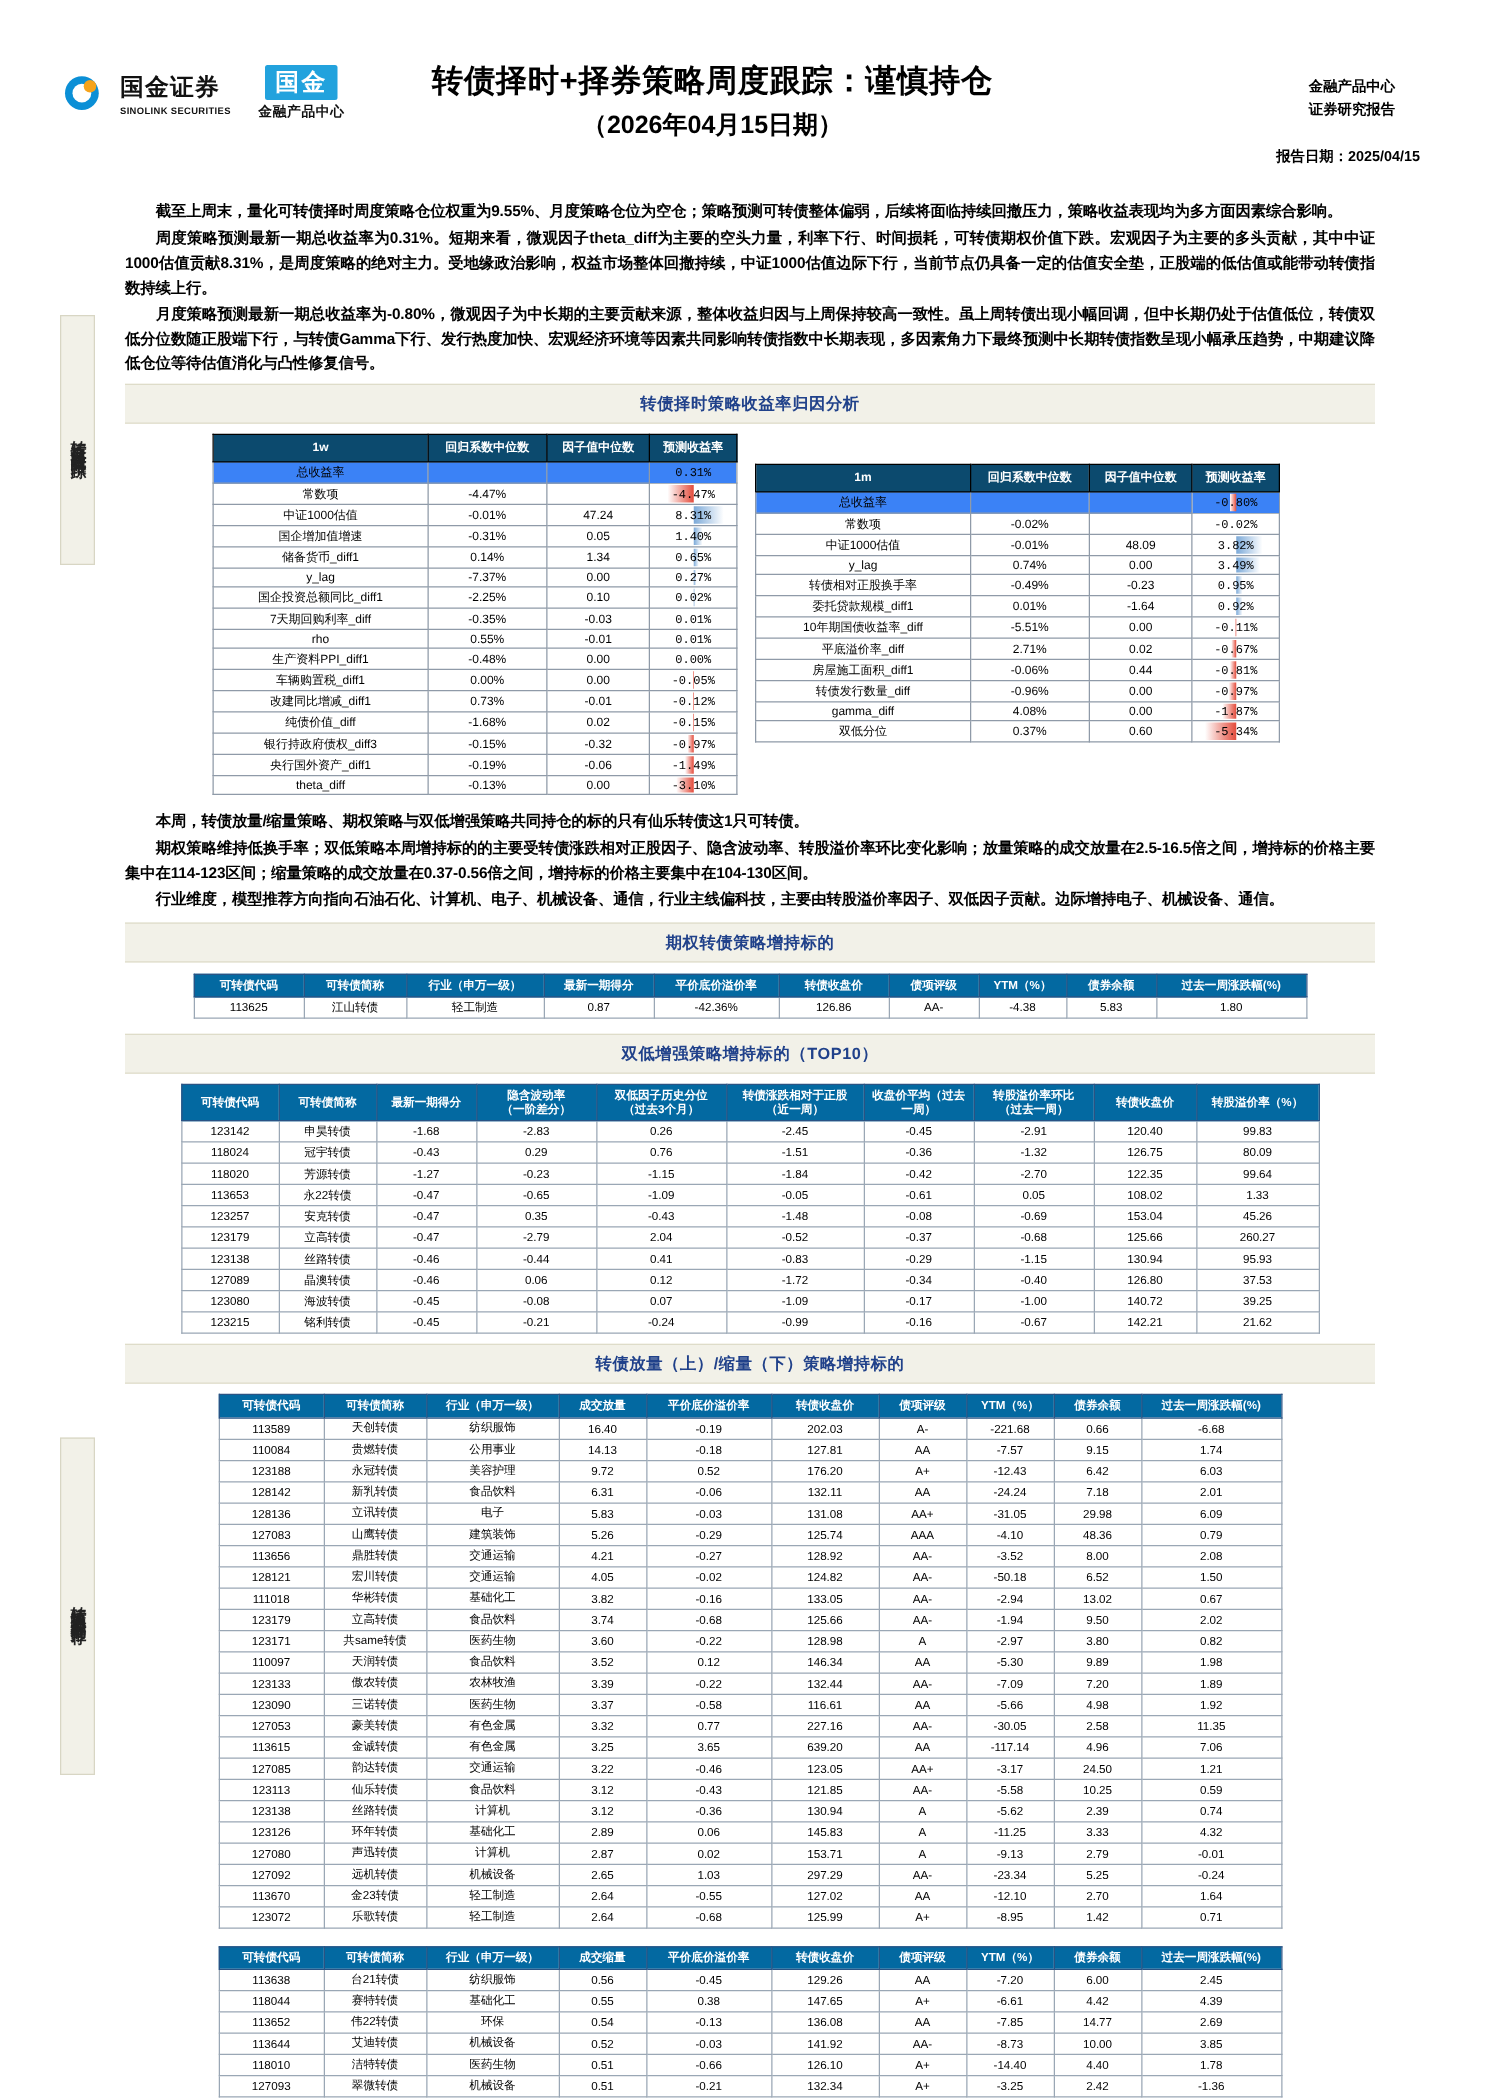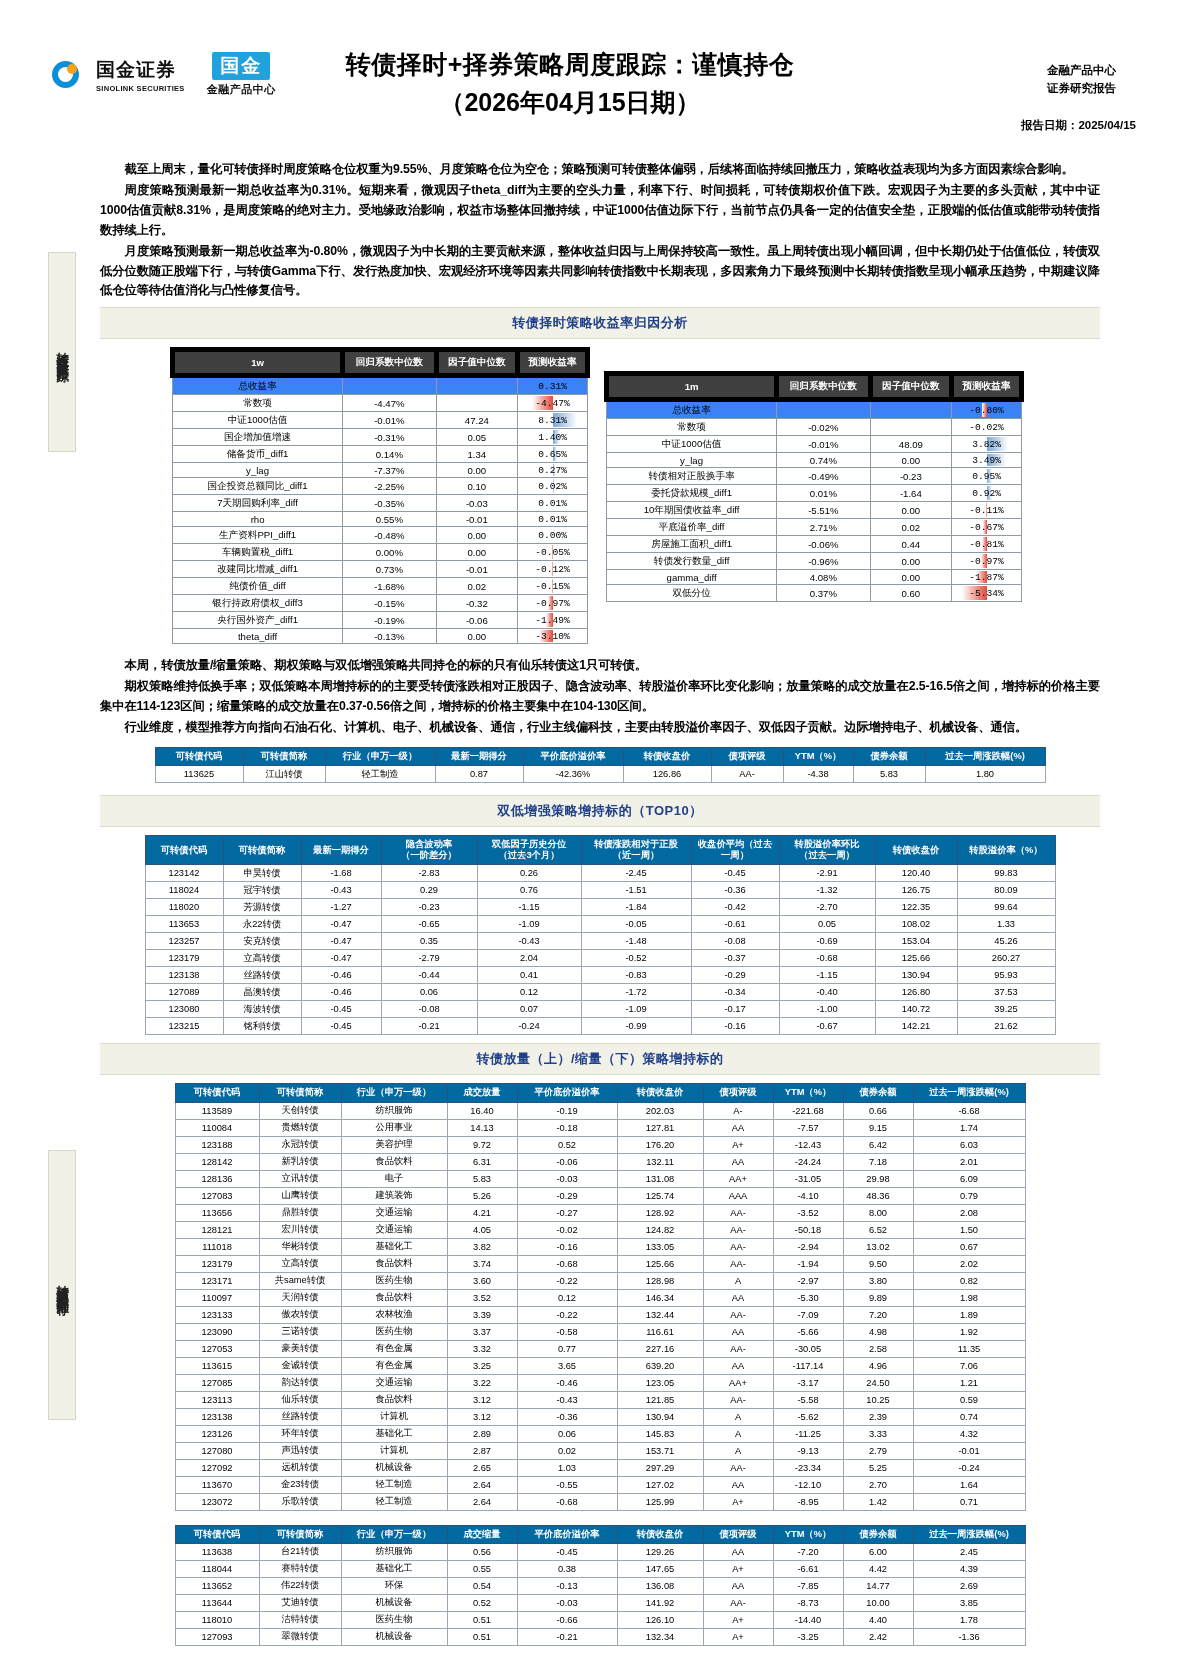--- a/index.html
+++ b/index.html
@@ -38,21 +38,21 @@
   }
   .logo2-top {
     background:#22a2dd; color:#fff; font-weight:bold; font-size:19px;
     padding:1px 8px; letter-spacing:2px; border-radius:2px;
   }
   .logo2-bot { font-size:11px; font-weight:bold; color:#111; margin-top:2px; letter-spacing:.5px;}
   .title-block {
     position:absolute; left:300px; top:48px; width:540px; text-align:center;
   }
   .title-main { font-size: 25px; font-weight: bold; letter-spacing:.5px; }
-  .title-sub  { font-size: 25px; font-weight: bold; margin-top:5px;}
+  .title-sub  { font-size: 20px; font-weight: bold; margin-top:5px;}
   .right-meta { position:absolute; right:72px; top:62px; text-align:left; }
   .right-meta div { font-size: 11.5px; font-weight:bold; line-height:1.55; }
   .report-date { position:absolute; right:52px; top:118px; font-size:11.5px; font-weight:bold;}
 
   
   .vtab {
     position:absolute; left:48px; width:28px;
     background:#f2f1e8; border:1px solid #d8d6c4;
     writing-mode: vertical-rl; text-orientation: upright;
     font-size: 12.5px; font-weight:bold; color:#222;
@@ -82,21 +82,21 @@
     border:1px solid #2d5party; border:1px solid #2a5384;
     padding:3px 2px; text-align:center; line-height:1.2;
   }
   table.grid td {
     border:1px solid #9aa7b5; padding:1.5px 3px; text-align:center;
     font-family:"Liberation Sans", sans-serif;
   }
   
   table.reg { border-collapse:collapse; font-size:9.6px; width:100%; }
   table.reg th {
-    background:#404040; color:#fff; border:5px solid #000000;
+    background:#0c4a6e; color:#fff; border:1px solid #000000;
     font-weight:bold; padding:4px 2px; text-align:center;
   }
   table.reg td { border:1px solid #8f9aa8; padding:1.5px 4px; text-align:center; }
   table.reg td.name { text-align:center; }
   table.reg tr.total td { background:#3b82f6; }
   .bar-cell { position:relative;font-family:Liberation Mono, monospace; }
   .bar-cell .bar {
     position:absolute; top:1px; bottom:1px;
     background:linear-gradient(90deg,#fff,#e34b3b);
   }
@@ -344,20 +344,21 @@
         </table>
     </div>
   </div>
 
   <div style="margin-top:12px;">
     <div class="para">本周，转债放量/缩量策略、期权策略与双低增强策略共同持仓的标的只有仙乐转债这1只可转债。</div>
     <div class="para">期权策略维持低换手率；双低策略本周增持标的的主要受转债涨跌相对正股因子、隐含波动率、转股溢价率环比变化影响；放量策略的成交放量在2.5-16.5倍之间，增持标的价格主要集中在114-123区间；缩量策略的成交放量在0.37-0.56倍之间，增持标的价格主要集中在104-130区间。</div>
     <div class="para">行业维度，模型推荐方向指向石油石化、计算机、电子、机械设备、通信，行业主线偏科技，主要由转股溢价率因子、双低因子贡献。边际增持电子、机械设备、通信。</div>
   </div>
 
+  <div class="banner" style="margin-top:8px;">期权转债策略增持标的</div>
   <div style="display:flex;justify-content:center;margin-top:9px;">
     <table class="grid" id="tbl-option">
         <thead>
           <tr>
             <th style="width: 88px;">可转债代码</th>
             <th style="width: 82px;">可转债简称</th>
             <th style="width: 110px;">行业（申万一级）</th>
             <th style="width: 88px;">最新一期得分</th>
             <th style="width: 100px;">平价底价溢价率</th>
             <th style="width: 88px;">转债收盘价</th>

